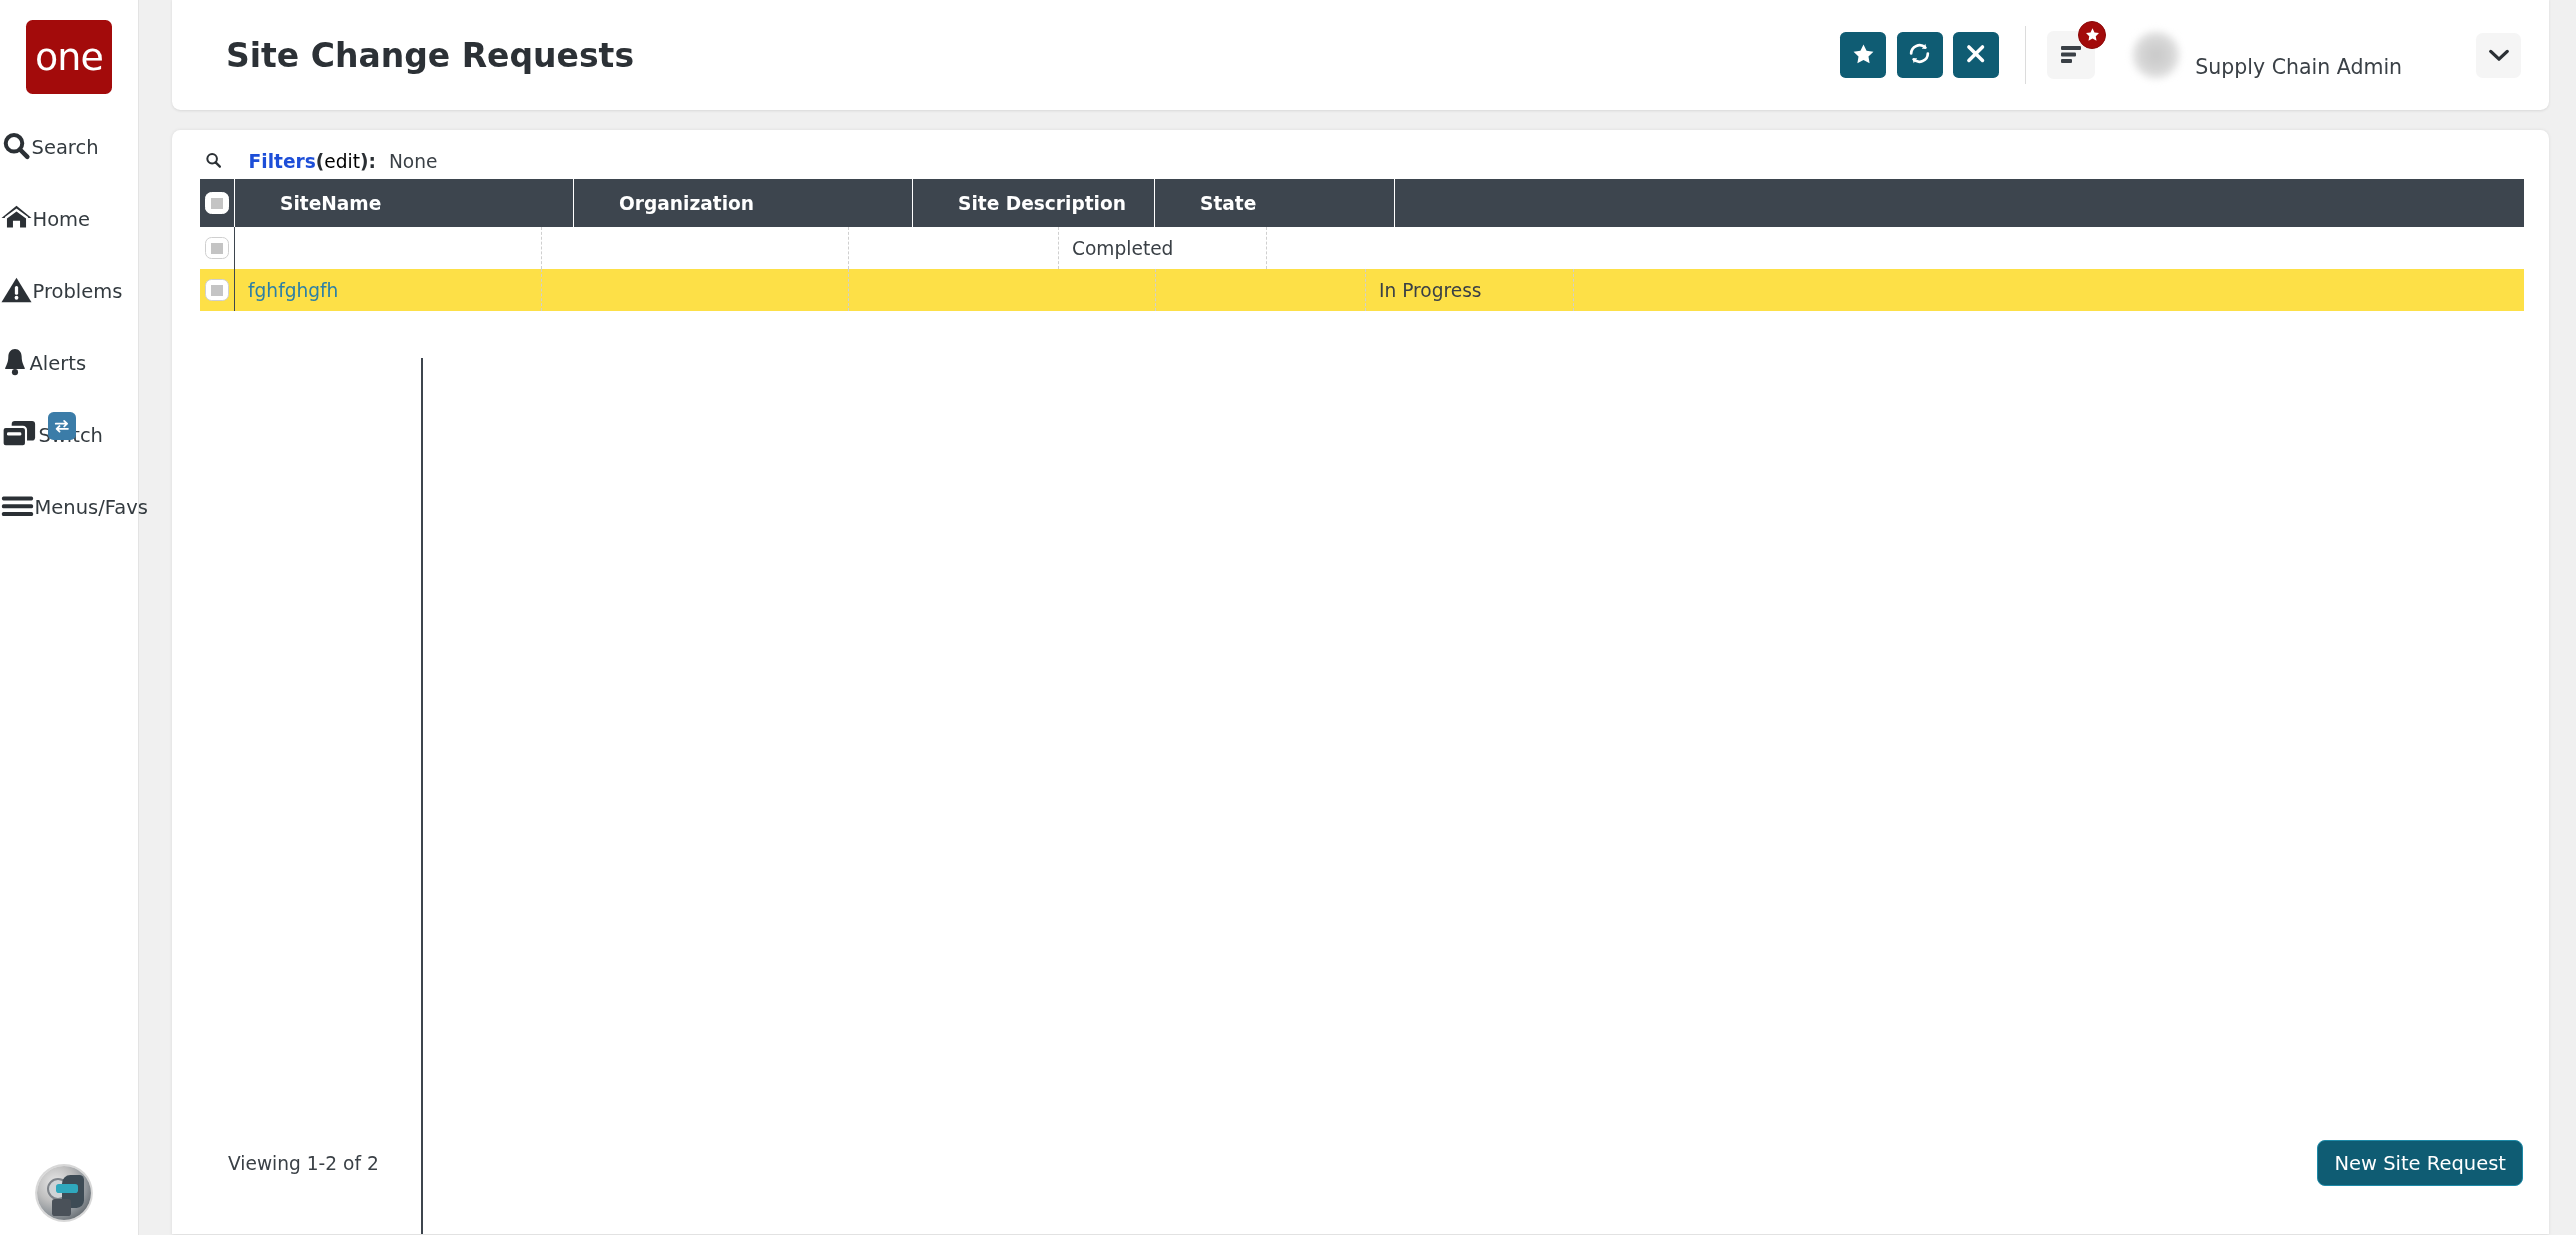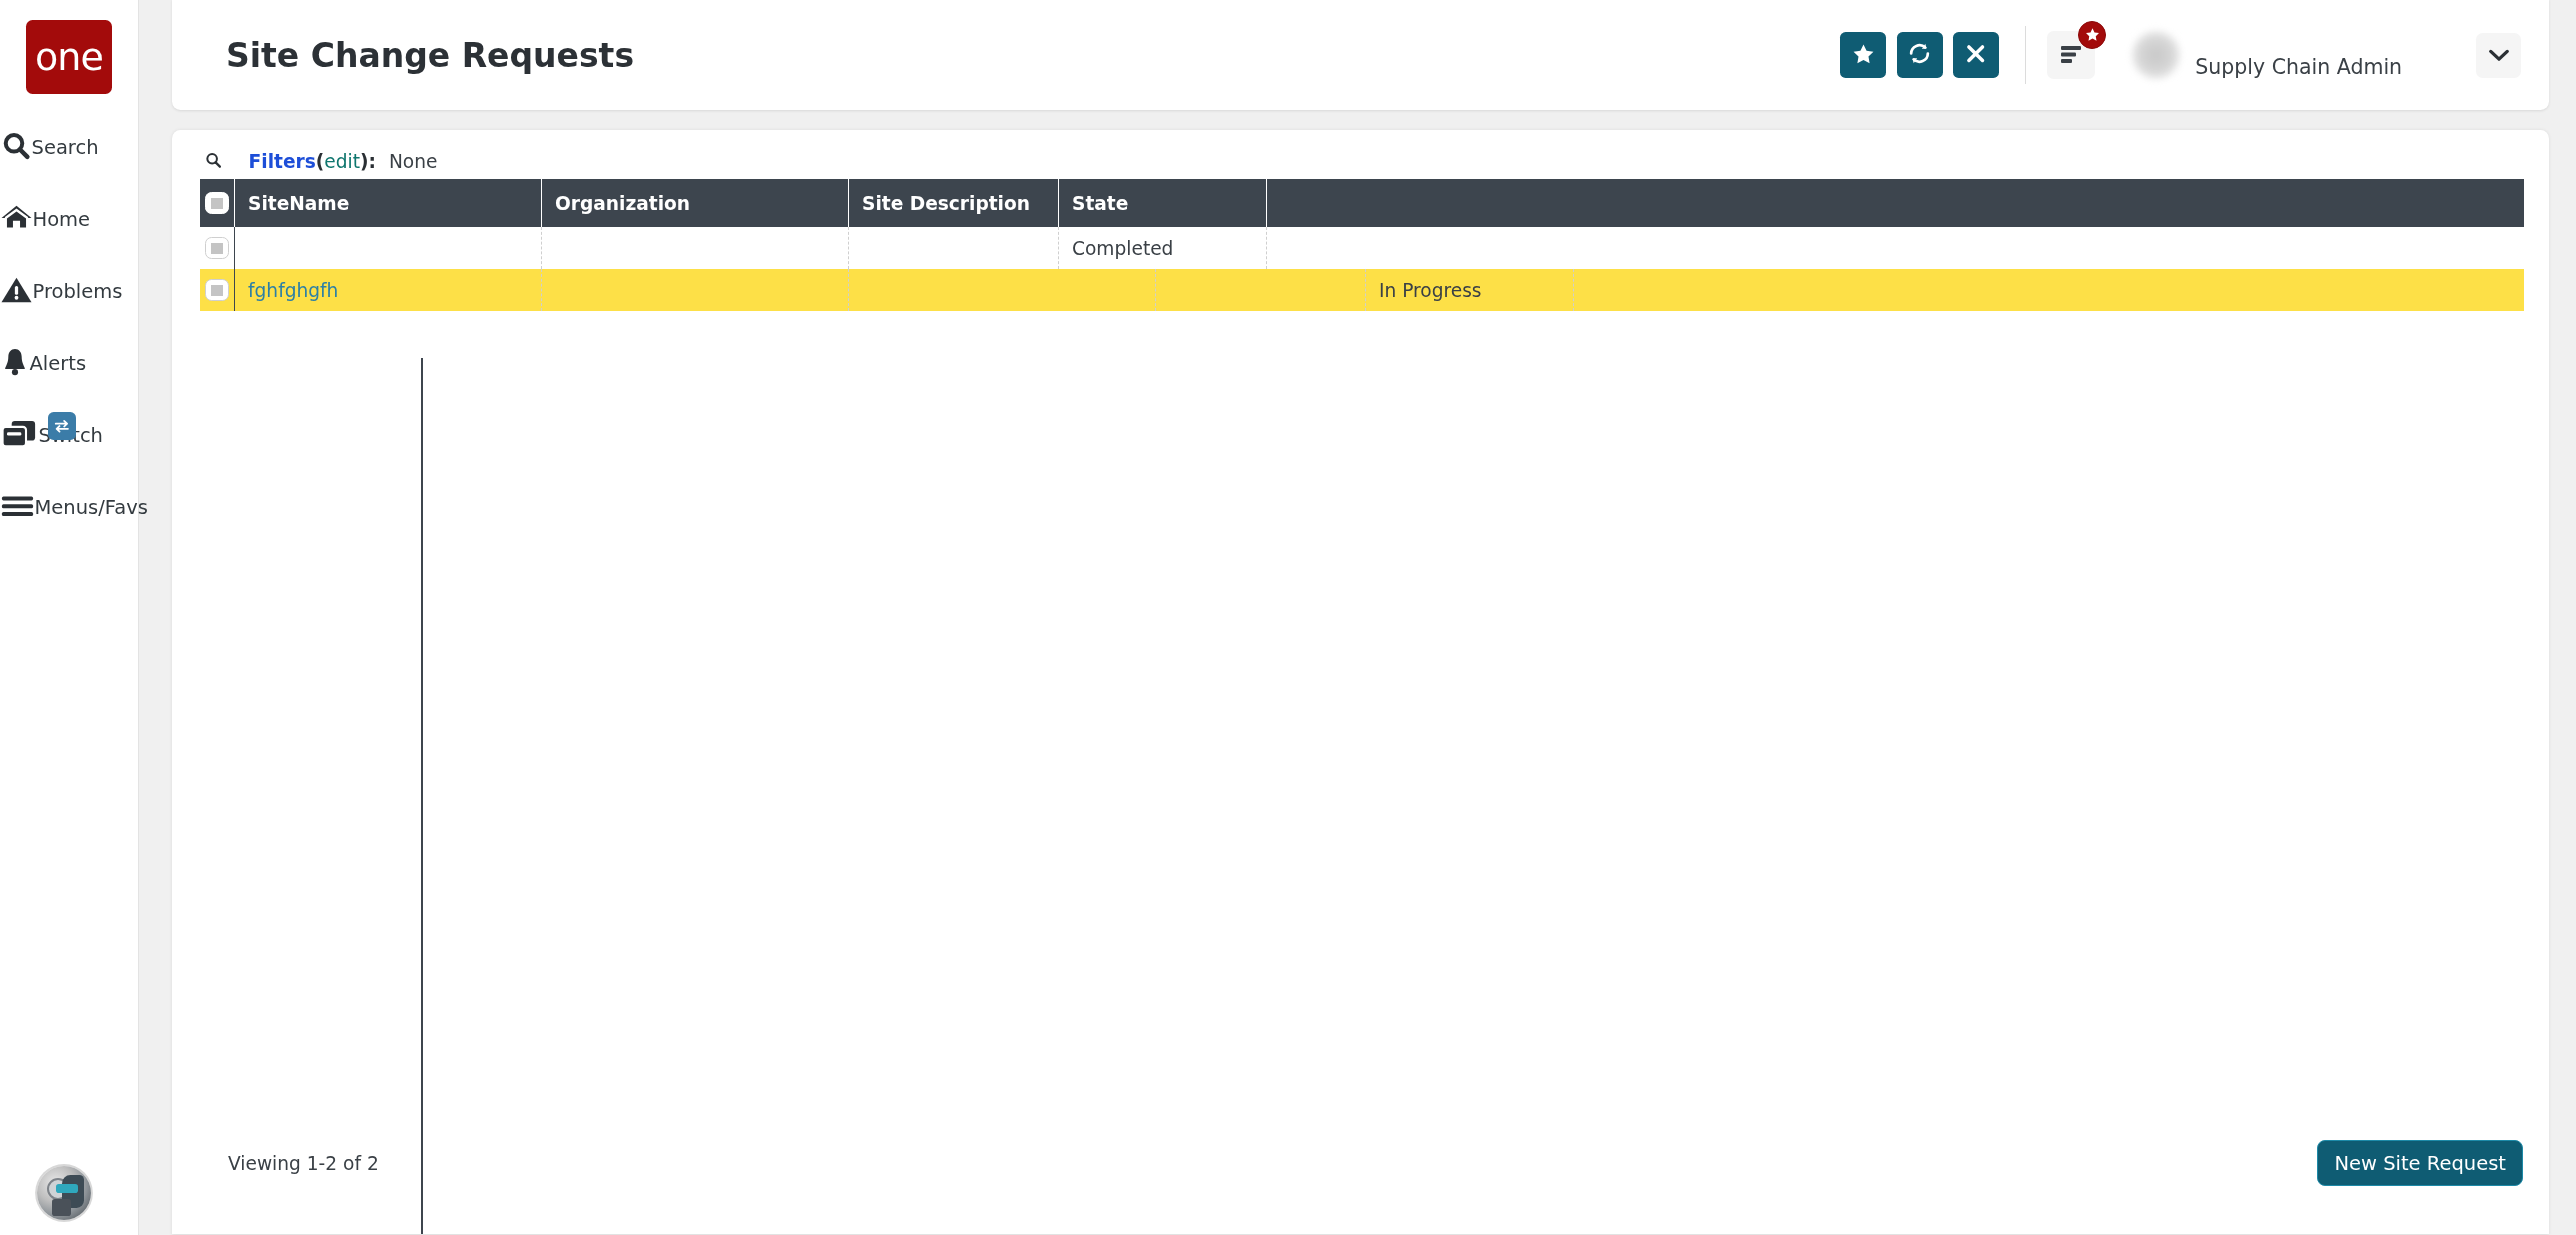--- a/index.html
+++ b/index.html
@@ -190,31 +190,32 @@
     box-shadow: 0 0.9px 3.7px rgba(0,0,0,0.09);
     overflow: hidden;
   }
   #filters-row {
     position: absolute; left: 32px; top: 20.5px;
     display: flex; align-items: center;
     font-size: 18.6px;
     font-family: "DejaVu Sans", sans-serif;
   }
   #filters-row .f-label { font-weight: 700; color: #1d4ed8; margin-left: 26px; }
-  #filters-row .f-edit { color: #0f766e; cursor: pointer; }
+  #filters-row .f-edit { color: #000000; cursor: pointer; }
   #filters-row .f-paren { font-weight: 700; color: #2a2f34; }
   #filters-row .f-value { color: #3a4046; margin-left: 13px; }
 
   
   #grid { position: absolute; left: 28px; top: 49px; width: 2324px; }
   .grid-head {
     display: flex;
     background: #3d454e;
     height: 48px;
     width: 2324px;
+    gap: 32px;
   }
   .grid-head .cell {
     color: #ffffff;
     font-size: 18.6px;
     font-weight: 700;
     display: flex; align-items: center;
     padding-left: 13px;
     border-right: 0.9px solid #ffffff;
     font-family: "DejaVu Sans", sans-serif;
     height: 48px;

